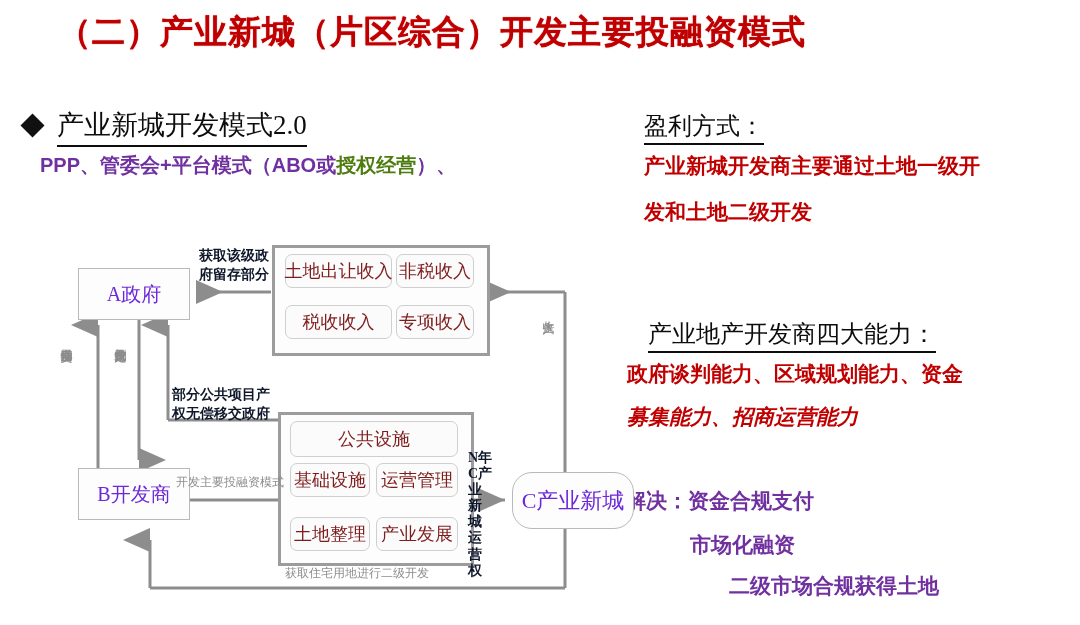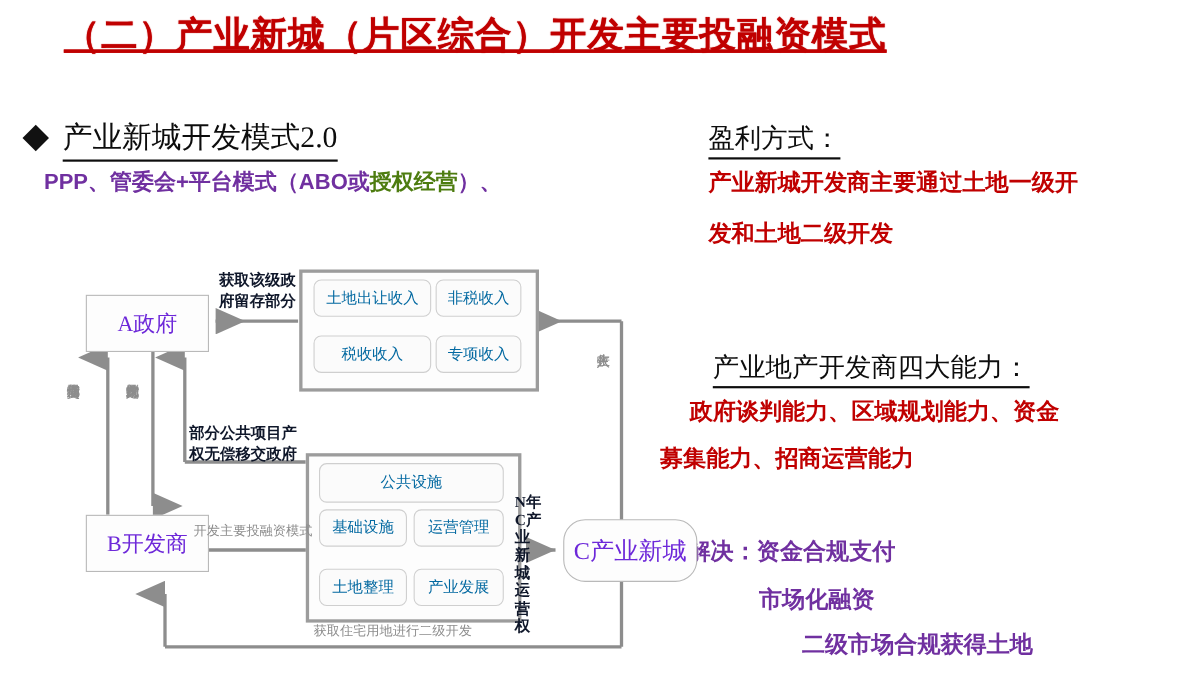--- a/index.html
+++ b/index.html
@@ -8,21 +8,20 @@
     font-family:"Liberation Sans","DejaVu Sans",sans-serif;
   }
   #slide{position:absolute;left:0;top:0;width:1080px;height:625px;}
 
   
   .title{
     position:absolute;left:58px;top:10px;width:820px;
     font-family:"Liberation Serif","DejaVu Serif",serif;
     font-size:33px;font-weight:bold;color:#C00000;letter-spacing:1px;white-space:nowrap;
     text-shadow:0 0 1px #C00000;
-    text-decoration:underline;
   }
 
   
   .diamond{
     position:absolute;left:24px;top:117px;width:17px;height:17px;
     background:#111;transform:rotate(45deg);
   }
   .lh-text{
     position:absolute;left:57px;top:107px;
     font-family:"Liberation Serif","DejaVu Serif",serif;
@@ -46,21 +45,21 @@
   }
   .rh1{left:644px;top:110px;}
   .rh2{left:648px;top:318px;}
   .red-line{
     position:absolute;color:#C00000;font-size:21px;font-weight:bold;white-space:nowrap;
     font-family:"Liberation Sans","DejaVu Sans",sans-serif;
   }
   .rl1{left:644px;top:152px;}
   .rl2{left:644px;top:198px;}
   .rl3{left:627px;top:360px;}
-  .rl4{left:600px;top:403px;}
+  .rl4{left:627px;top:403px;font-style:italic;}
 
   .sol-line{
     position:absolute;color:#7030A0;font-size:21px;font-weight:bold;white-space:nowrap;
     font-family:"Liberation Sans","DejaVu Sans",sans-serif;
   }
   .sl1{left:625px;top:487px;}
   .sl2{left:690px;top:531px;}
   .sl3{left:729px;top:572px;}
 
   
@@ -71,21 +70,21 @@
     font-family:"Liberation Serif","DejaVu Serif",serif;
     color:#6d28d9;white-space:nowrap;
   }
   .bigbox{
     position:absolute;background:#fdfdfd;border:3px solid #9c9c9c;
   }
   .rbox{
     position:absolute;background:#fbfbfb;border:1.5px solid #cfcfcf;border-radius:7px;
     display:flex;align-items:center;justify-content:center;
     font-family:"Liberation Serif","DejaVu Serif",serif;
-    font-size:14px;color:#0369a1;white-space:nowrap;
+    font-size:18px;color:#7f1d1d;white-space:nowrap;
   }
   .lbl{
     position:absolute;font-family:"Liberation Serif","DejaVu Serif",serif;
     font-size:12px;color:#8d8d8d;line-height:1.25;white-space:nowrap;
   }
   .lbl-v{
     position:absolute;font-family:"Liberation Serif","DejaVu Serif",serif;
     font-size:12px;color:#8d8d8d;line-height:1.3;
     writing-mode:vertical-rl;text-orientation:upright;
   }

